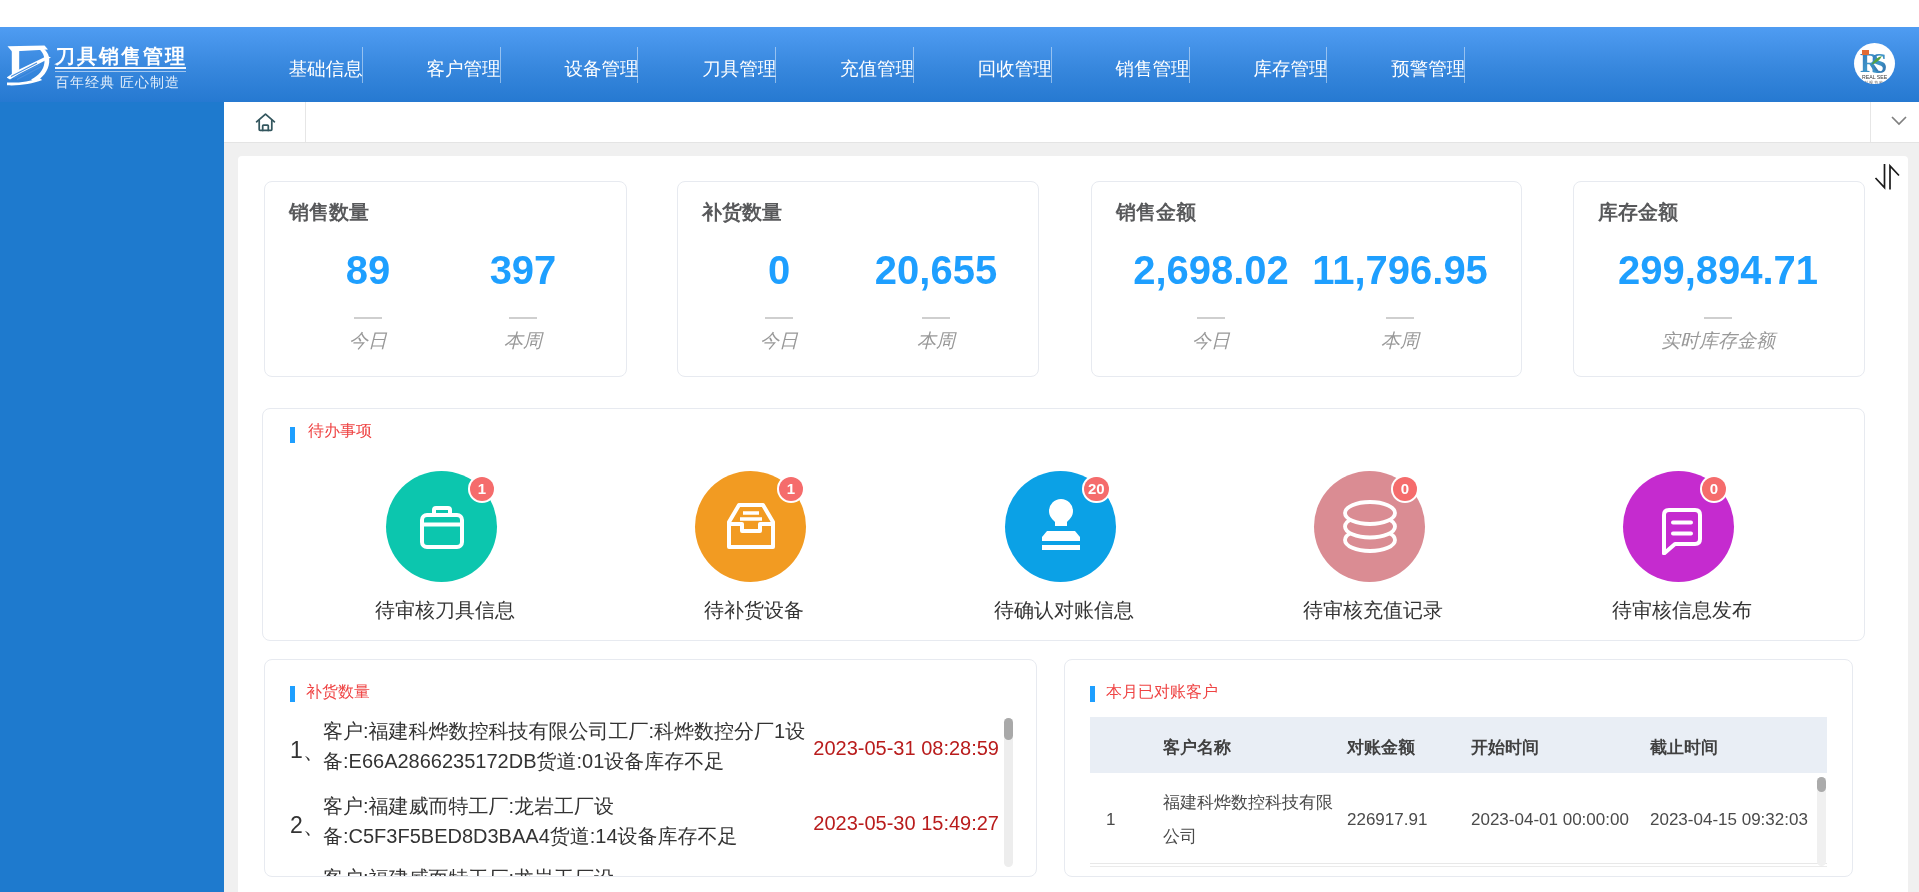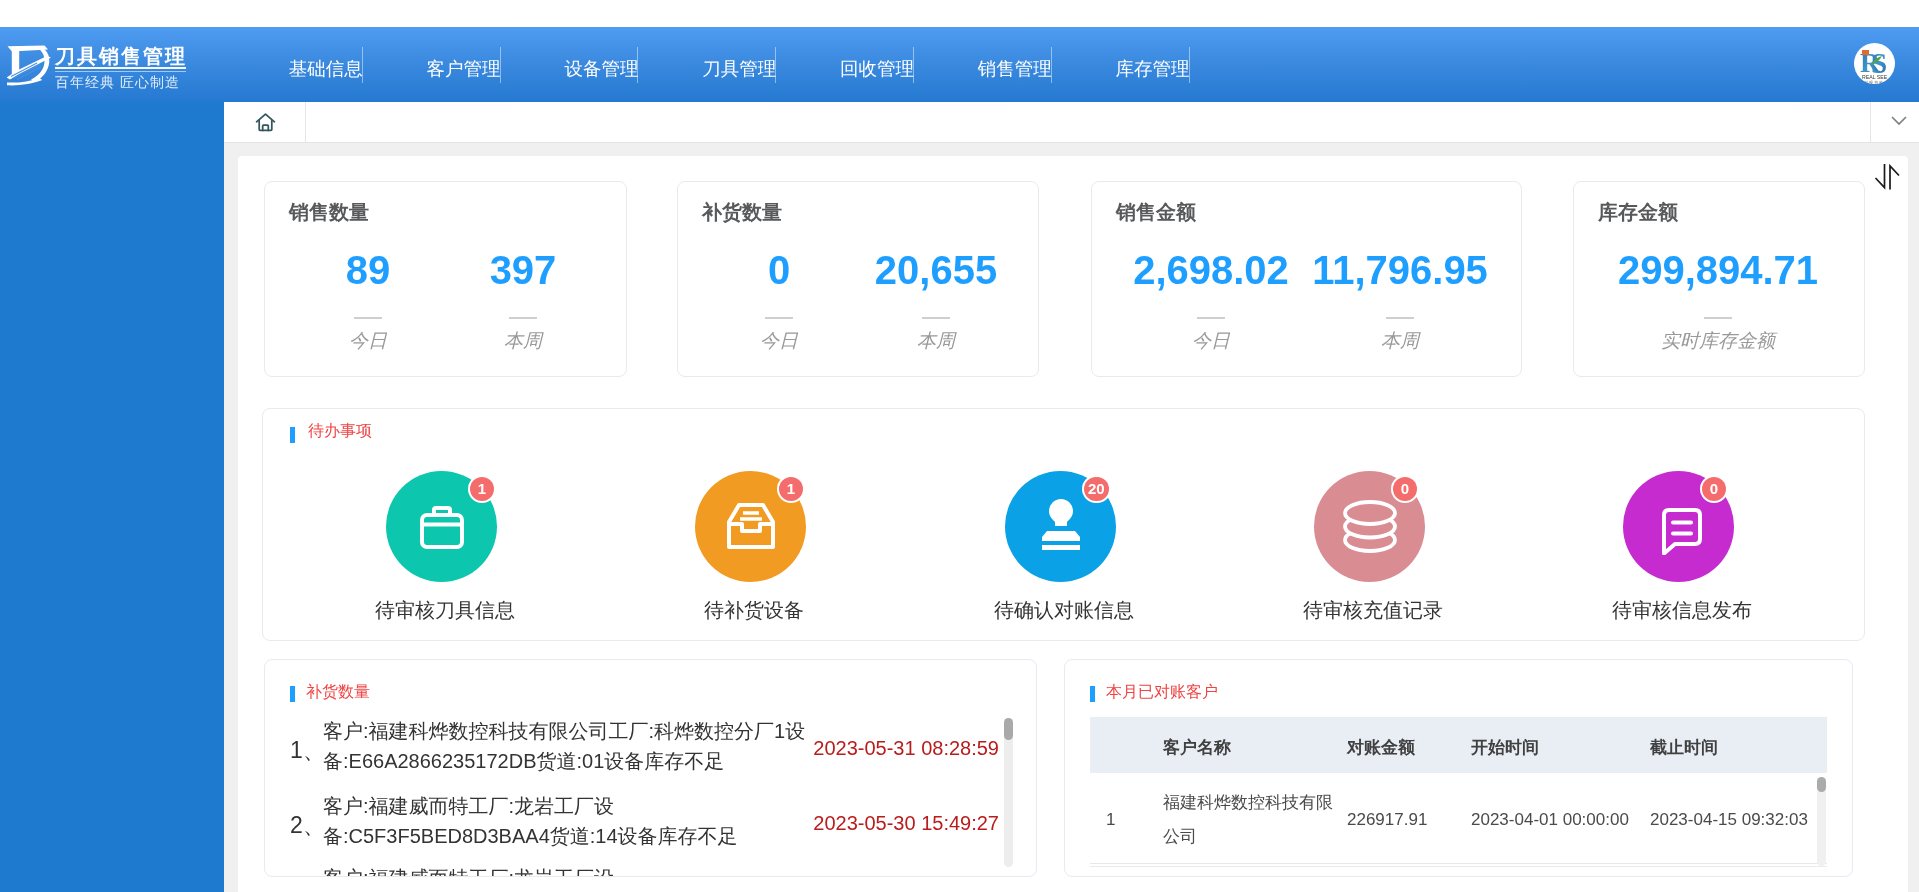--- a/index.html
+++ b/index.html
@@ -70,23 +70,25 @@
     </svg>
     <div id="logo-t1">刀具销售管理</div>
     <div id="logo-u1"></div>
     <div id="logo-u2"></div>
     <div id="logo-t2">百年经典 匠心制造</div>
     <div id="menu">
       <div class="mi">基础信息</div>
         <div class="mi">客户管理</div>
         <div class="mi">设备管理</div>
       <div class="mi">刀具管理</div>
+        <div class="mi">充值管理</div>
         <div class="mi">回收管理</div>
       <div class="mi">销售管理</div>
         <div class="mi">库存管理</div>
+        <div class="mi">预警管理</div>
     </div>
     <div id="avatar">
       <svg width="41" height="41" viewBox="0 0 41 41">
         <defs>
           <linearGradient id="rsg" x1="0" y1="0" x2="1" y2="1">
             <stop offset="0" stop-color="#2e6db4"></stop>
               <stop offset=".5" stop-color="#3f96c9"></stop>
               <stop offset="1" stop-color="#2a5f9e"></stop>
           </linearGradient>
         </defs>

